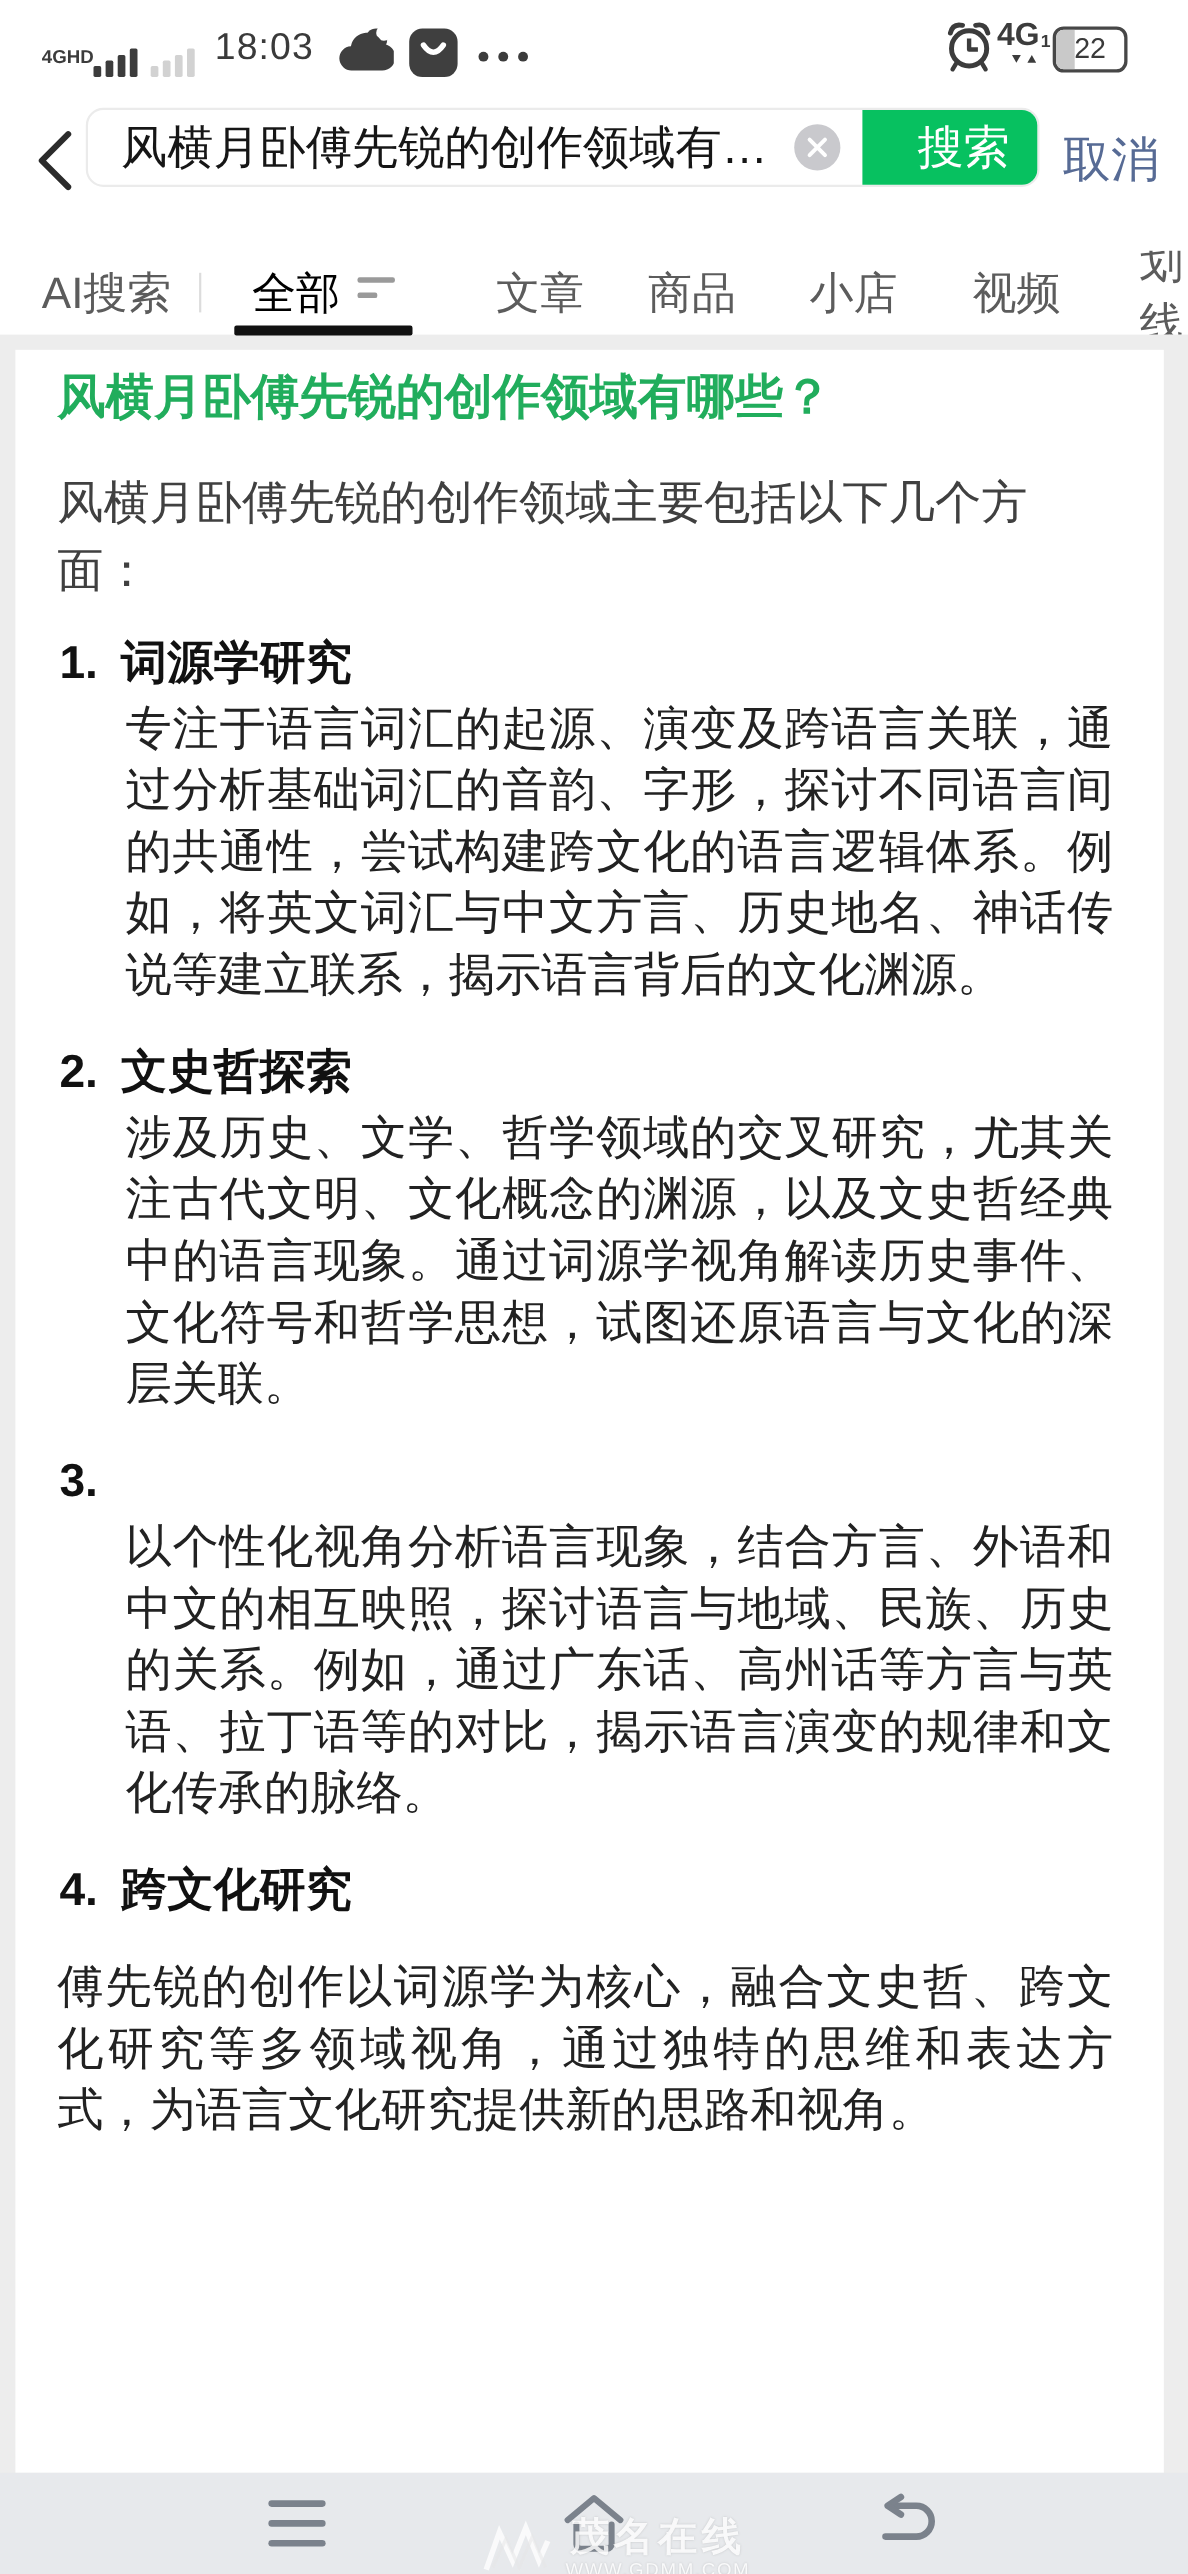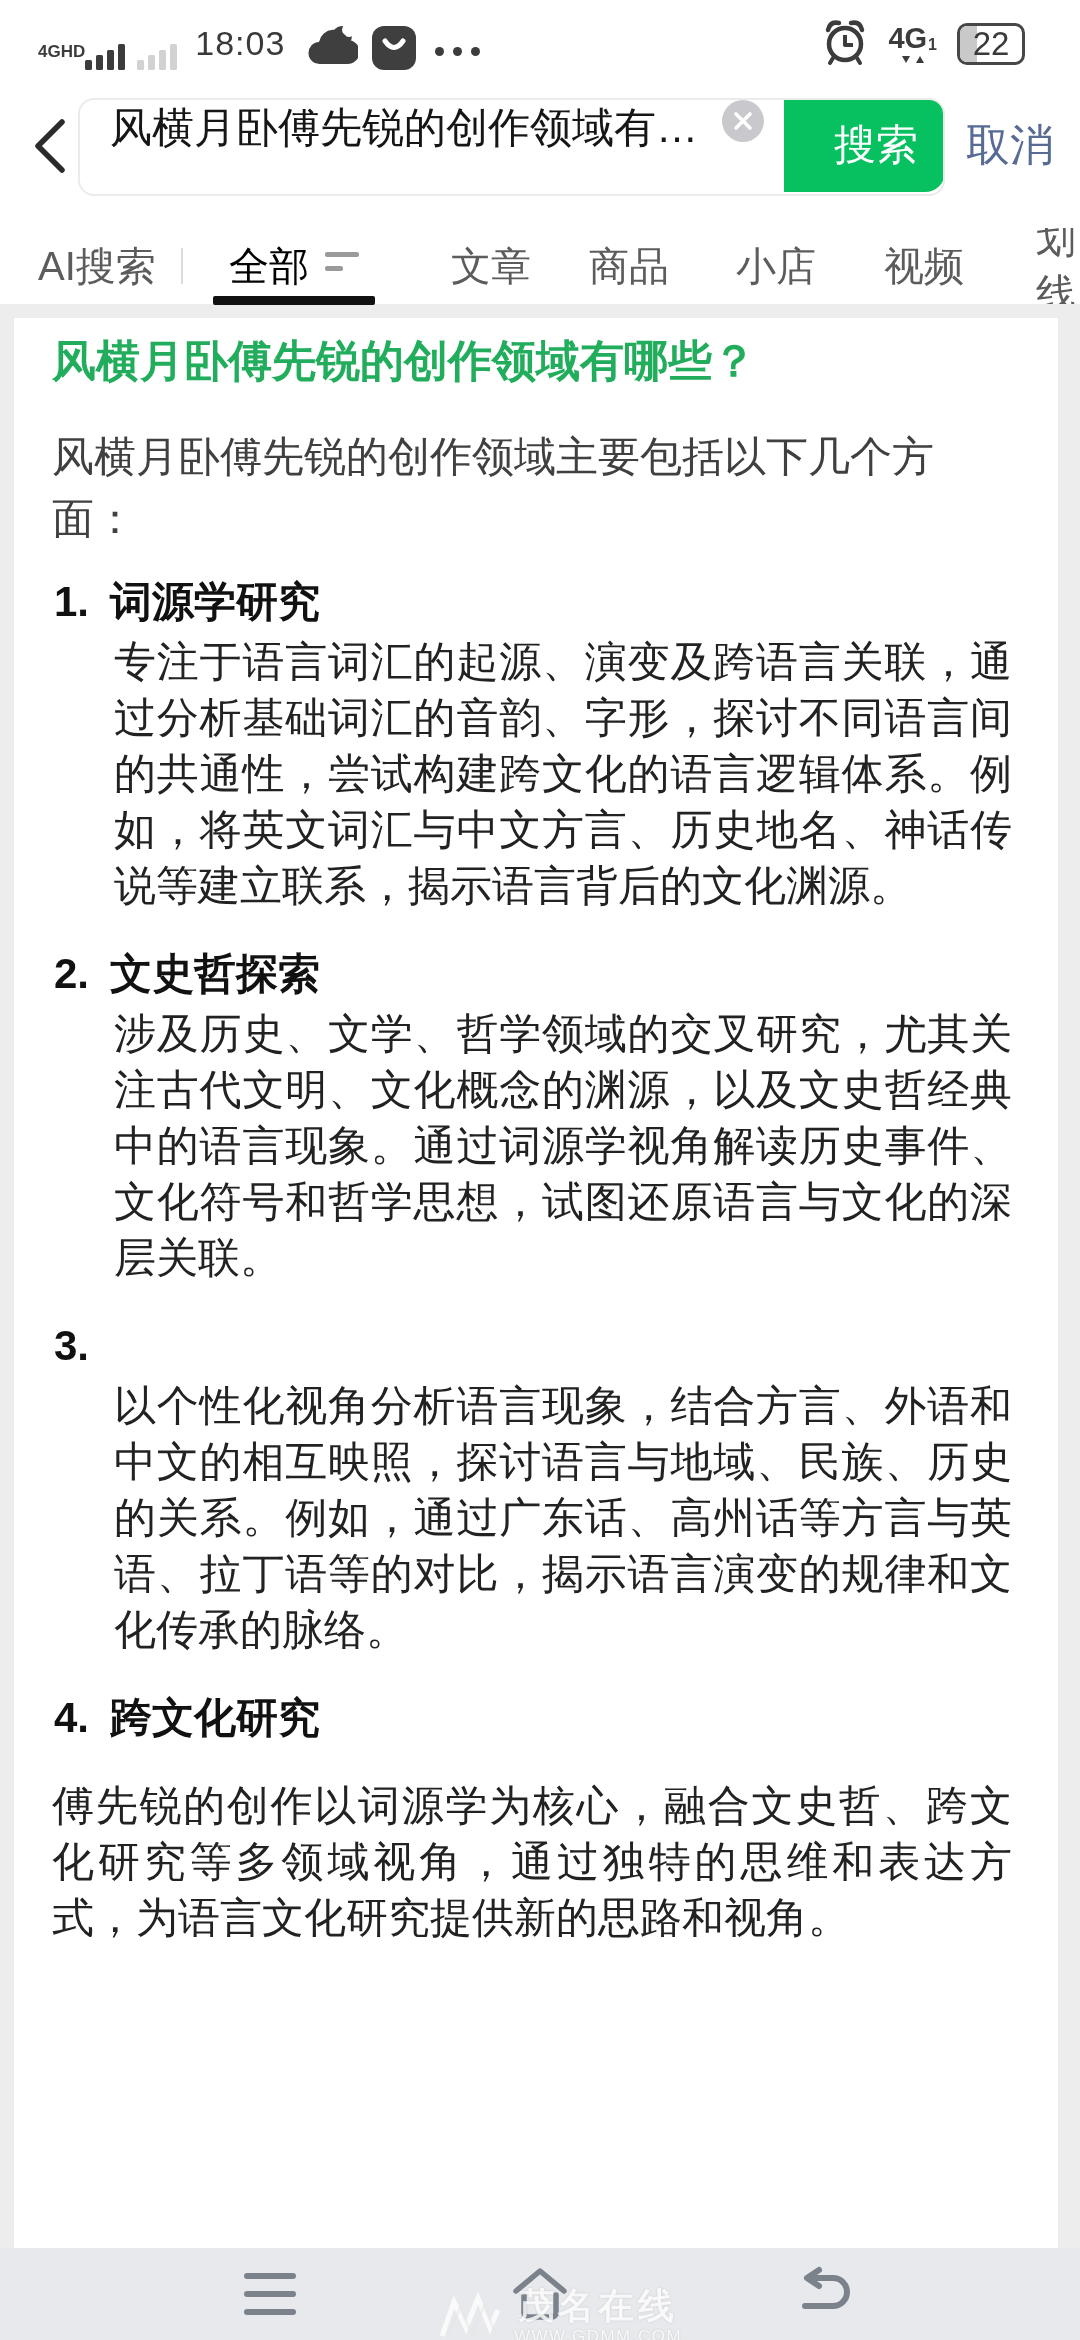--- a/index.html
+++ b/index.html
@@ -17,34 +17,34 @@
   .bars i:nth-child(1){height:10px}.bars i:nth-child(2){height:15px}
   .bars i:nth-child(3){height:20px}.bars i:nth-child(4){height:26px}
   .bars.dim i{background:#d2d2d2;}
   .sig2{margin-right:16px;padding-bottom:0;}
   .sb-time{font-size:34px;color:#3a3a3a;line-height:54px;margin:0 14px 0 2px;letter-spacing:1px;}
   .sb-ico{margin:0 7px;display:flex;align-items:center;}
   .appico{width:44px;height:44px;border-radius:12px;background:#3f3f3f;position:relative;}
   .appico svg{position:absolute;left:0;top:0;}
   .dots{display:flex;gap:9px;align-items:center;margin-left:12px;padding-bottom:14px;}
   .dots i{width:9px;height:9px;border-radius:50%;background:#3c3c3c;display:block;}
-  .sb-right{position:absolute;right:58px;top:18px;display:flex;align-items:center;gap:20px;}
+  .sb-right{position:absolute;right:58px;top:18px;display:flex;gap:2px;}
   .netblock{display:flex;flex-direction:column;align-items:center;line-height:1;}
   .netblock .nt{font-size:29px;font-weight:bold;color:#3c3c3c;display:flex;align-items:flex-end;}
   .netblock .nt b{font-size:16px;font-weight:bold;margin-left:1px;}
   .battery{position:relative;width:62px;height:36px;border:3px solid #474747;border-radius:10px;
            display:flex;align-items:center;justify-content:center;background:#fff;overflow:hidden;}
   .battery .fill{position:absolute;left:0;top:0;bottom:0;width:17px;background:#c9c9c9;}
-  .battery .pct{position:relative;font-size:33px;color:#3a3a3a;}
+  .battery .pct{position:relative;font-size:26px;color:#3a3a3a;}
   .bat-nub{width:6px;height:15px;background:#474747;border-radius:0 3px 3px 0;margin-left:-9px;}
   
   .back-btn{position:absolute;left:26px;top:114px;width:50px;height:64px;}
-  .search-pill{position:absolute;left:78px;top:98px;width:867px;height:98px;background:#fff;
+  .search-pill{position:absolute;left:78px;top:98px;width:867px;height:72px;background:#fff;
                border:2px solid #ebebeb;border-radius:16px;box-sizing:border-box;
-               display:flex;overflow:hidden;}
+               display:flex;align-items:center;overflow:hidden;}
   .query{flex:1;padding-left:30px;font-size:42px;color:#161616;white-space:nowrap;overflow:hidden;}
   .clear-btn{flex:none;width:42px;height:42px;border-radius:50%;background:#c9c9cd;margin-right:20px;
              display:flex;align-items:center;justify-content:center;}
   .search-btn{flex:none;width:138px;height:94px;margin:-2px -2px -2px 0;background:#07c160;
               color:#fff;font-size:42px;display:flex;align-items:center;justify-content:center;
               border-radius:0 20px 20px 0;padding-left:23px;}
   .cancel-btn{position:absolute;left:966px;top:98px;height:94px;display:flex;align-items:center;
               font-size:44px;color:#576b95;}
   
   .tabbar{position:absolute;top:228px;left:0;width:1080px;height:76px;background:#fff;overflow:hidden;}

